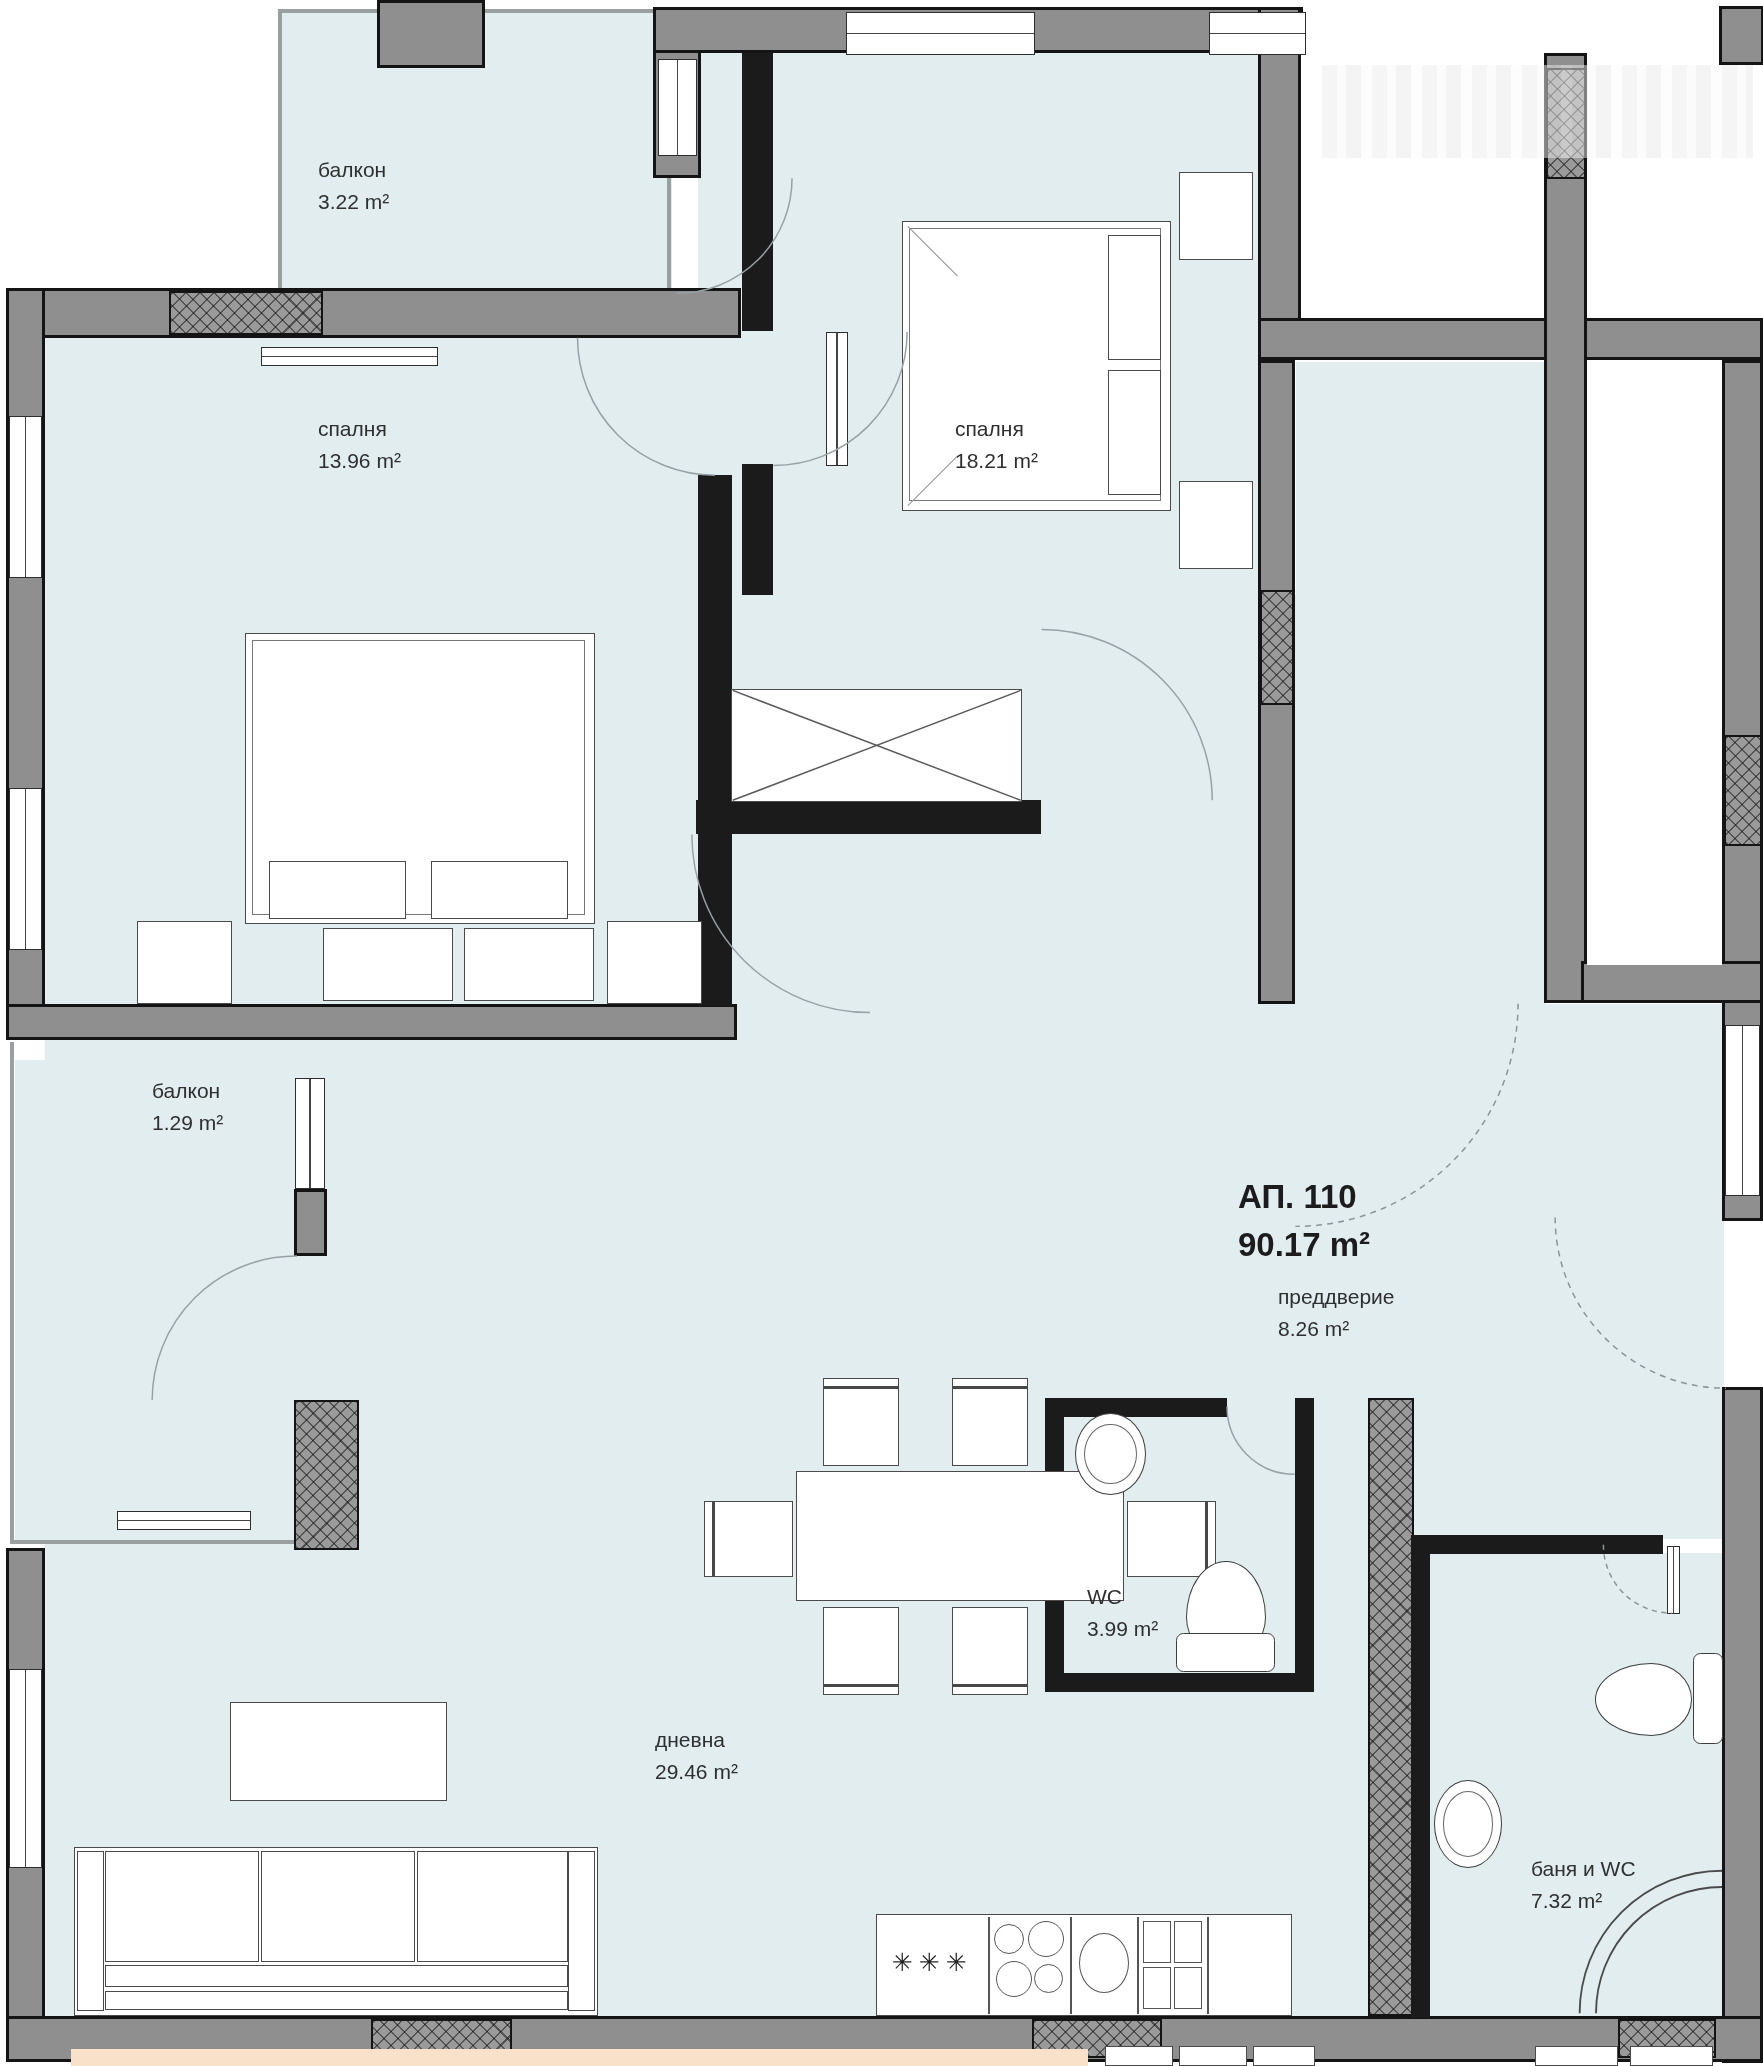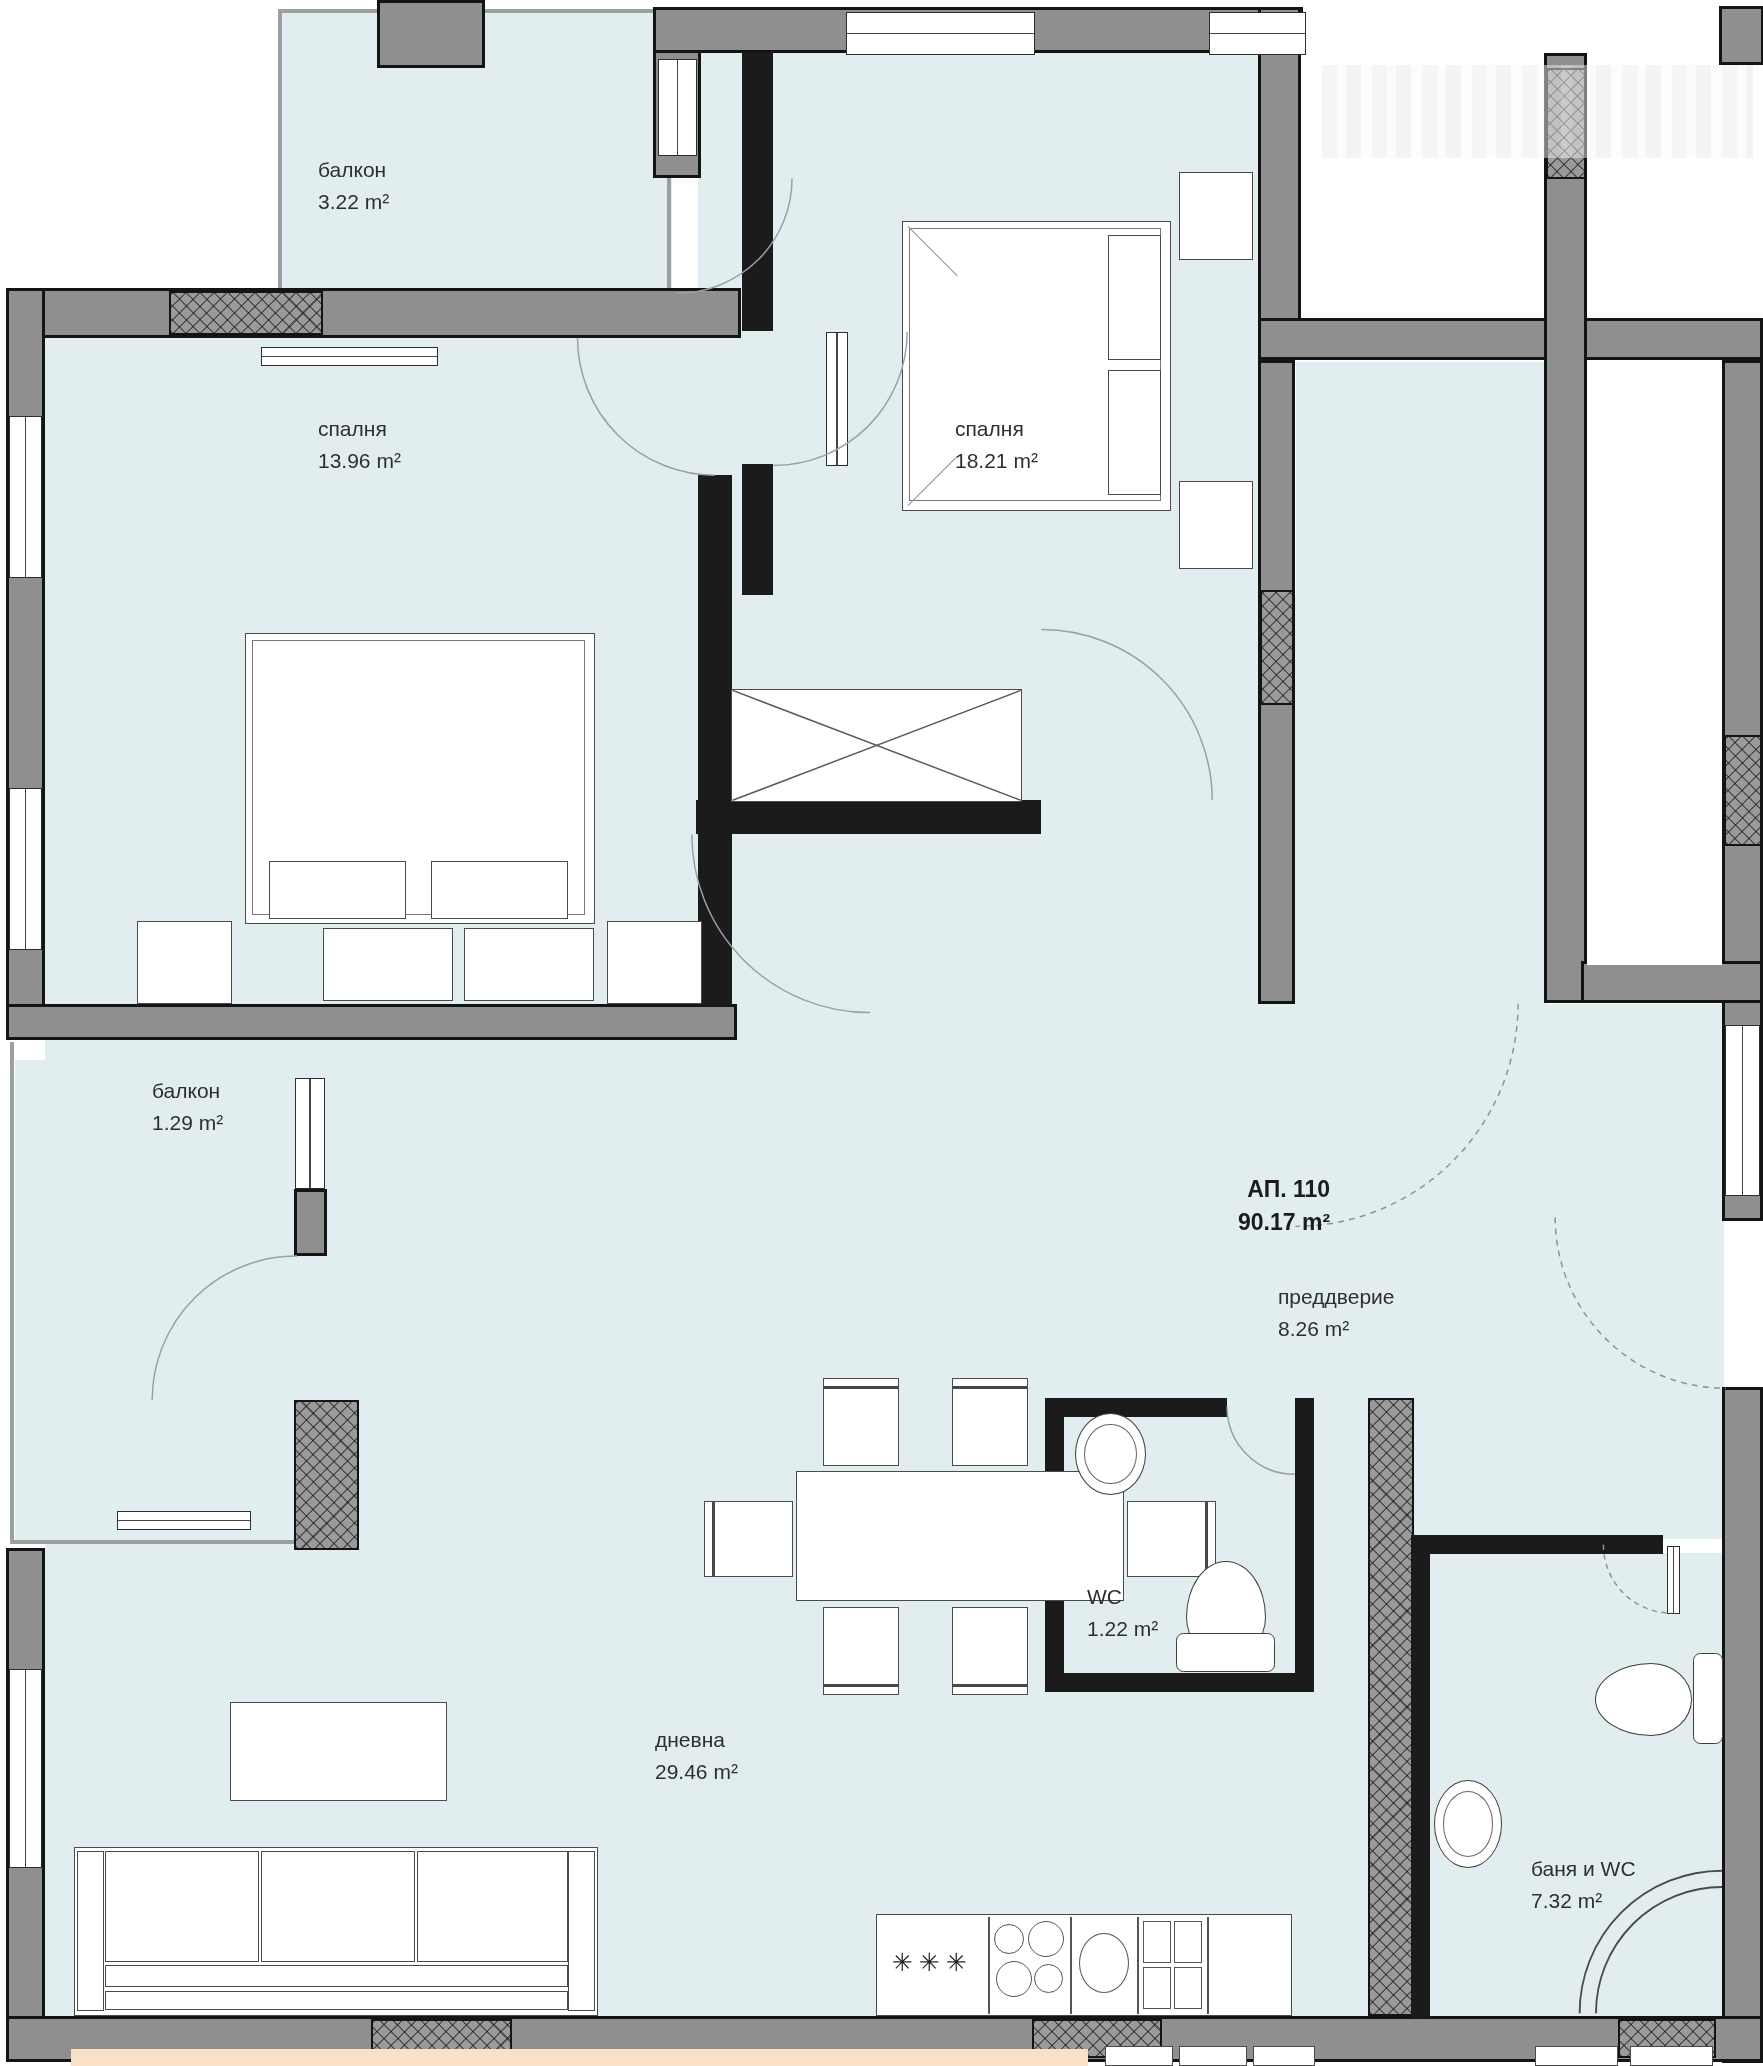--- a/index.html
+++ b/index.html
@@ -18,21 +18,21 @@
   .fn{position:absolute;background:#fff;border:1.5px solid #4a4a4a;box-sizing:border-box;}
   .fin{position:absolute;border:1.1px solid #777;box-sizing:border-box;}
   .fx{position:absolute;background:#fff;border:1.9px solid #3d3d3d;box-sizing:border-box;}
   .fx .in{position:absolute;inset:12%;border:1.1px solid #666;border-radius:inherit;}
   .chair{position:absolute;background:#fff;border:1.5px solid #4a4a4a;box-sizing:border-box;}
   .chN{background-image:linear-gradient(to bottom, transparent 7.4px, #474747 7.4px, #474747 9.7px, transparent 9.7px);}
   .chS{background-image:linear-gradient(to top, transparent 7.4px, #474747 7.4px, #474747 9.7px, transparent 9.7px);}
   .chW{background-image:linear-gradient(to right, transparent 7.4px, #474747 7.4px, #474747 9.7px, transparent 9.7px);}
   .chE{background-image:linear-gradient(to left, transparent 7.4px, #474747 7.4px, #474747 9.7px, transparent 9.7px);}
   .rl{position:absolute;color:#2f2f2f;font-size:21px;line-height:1.5;white-space:nowrap;}
-  .apt{position:absolute;color:#1c1c1c;font-size:23px;font-weight:bold;line-height:1.45;white-space:nowrap;text-align:right;}
+  .apt{position:absolute;color:#1c1c1c;font-size:33px;font-weight:bold;line-height:1.45;white-space:nowrap;}
   .kd{position:absolute;width:1.5px;background:#555;top:1.5px;bottom:1.5px;}
   .burner{position:absolute;background:#fff;border:1.5px solid #555;border-radius:50%;}
   .stars{position:absolute;text-align:center;font-size:25px;letter-spacing:6px;color:#1f1f1f;}
   .wm{position:absolute;opacity:.5;background:
       repeating-linear-gradient(90deg,#ececec 0 15px,#f8f8f8 15px 24px,#e8e8e8 24px 39px,#fbfbfb 39px 50px);}
   .strip{position:absolute;background:#f8e1c8;}
   svg.ov{position:absolute;left:0;top:0;pointer-events:none;}
 </style>
 </head>
 <body>
@@ -219,21 +219,21 @@
   <div class="apt" style="left:1238px;top:1173px;">
     <div>АП. 110</div>
     <div>90.17 m²</div>
   </div>
   <div class="rl" style="left:1278px;top:1281px;">
     <div>преддверие</div>
     <div>8.26 m²</div>
   </div>
   <div class="rl" style="left:1087px;top:1581px;">
     <div>WC</div>
-    <div>1.22 m²</div>
+    <div>3.99 m²</div>
   </div>
   <div class="rl" style="left:655px;top:1724px;">
     <div>дневна</div>
     <div>29.46 m²</div>
   </div>
   <div class="rl" style="left:1531px;top:1853px;">
     <div>баня и WC</div>
     <div>7.32 m²</div>
   </div>
 

